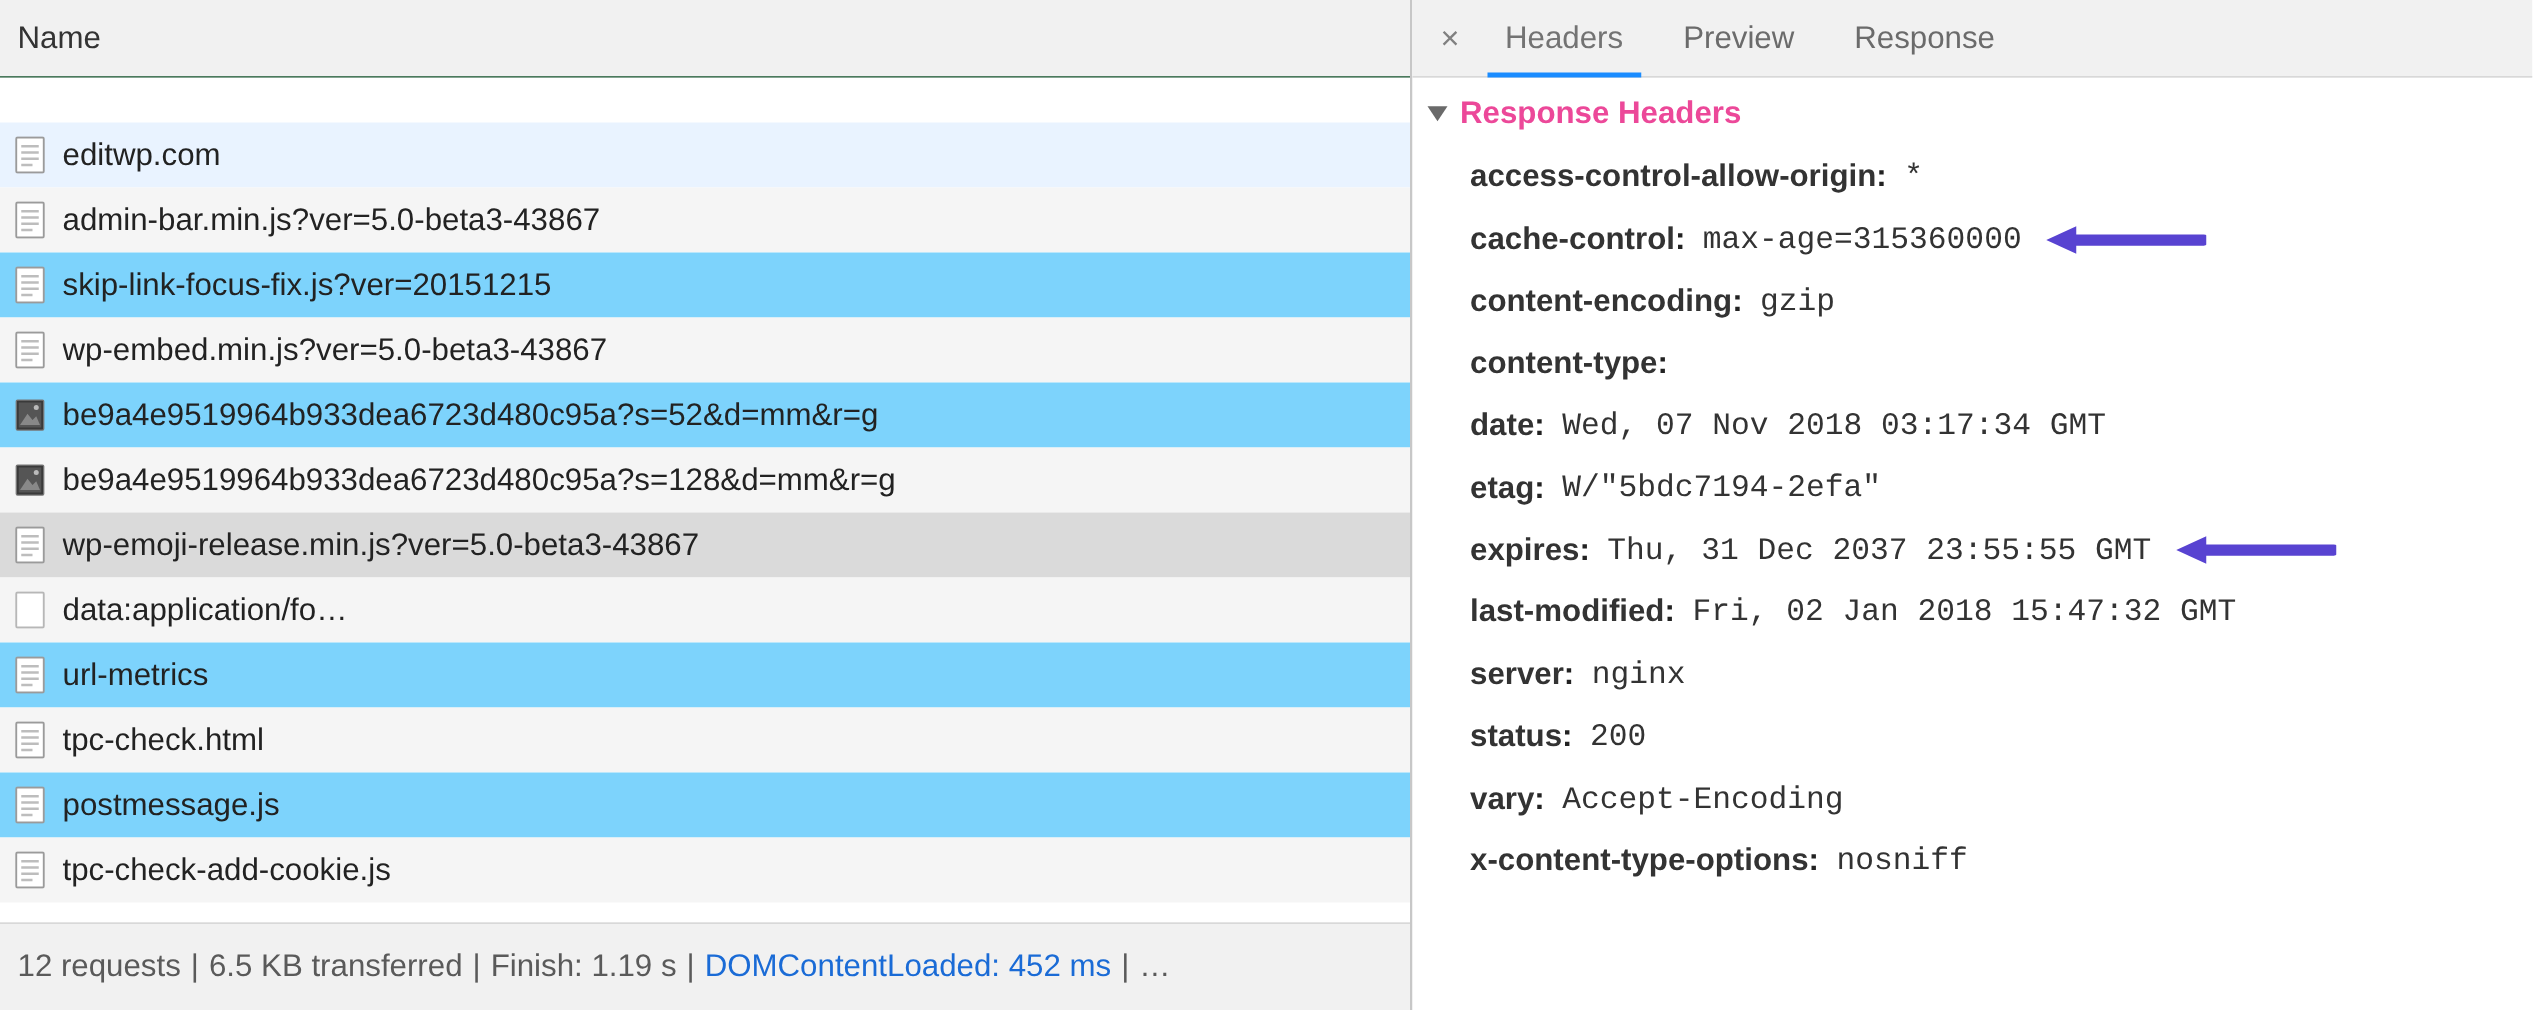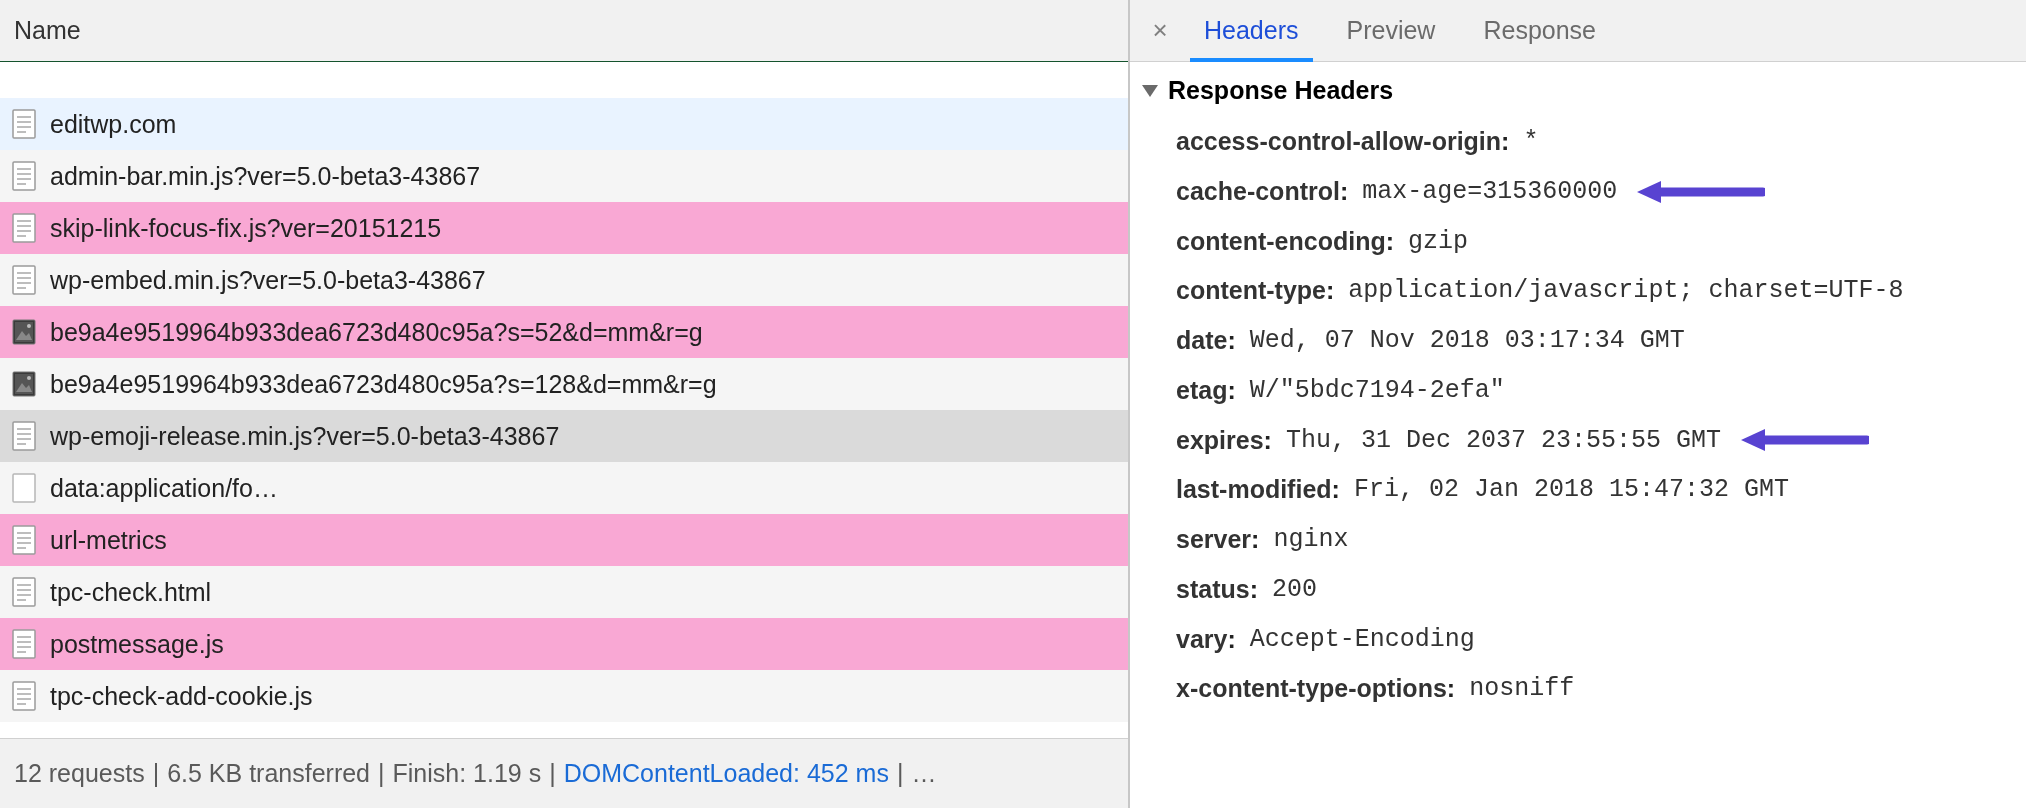--- a/index.html
+++ b/index.html
@@ -43,21 +43,21 @@
     flex: 1 1 auto;
     overflow: hidden;
   }
   .row {
     height: 52px;
     display: flex;
     align-items: center;
     padding-left: 12px;
     font-size: 25px;
     color: #222;
-    background: #f9a8d4;
+    background: #7dd3fc;
   }
   .row.odd   { background: #f5f5f5; }
   .row.first { background: #e9f3ff; margin-top: 36px; }
   .row.sel   { background: #dadada; }
   .row .icon {
     width: 24px;
     height: 30px;
     margin-right: 14px;
     flex: 0 0 auto;
   }
@@ -112,21 +112,21 @@
     cursor: pointer;
   }
   .tab {
     padding: 0 24px;
     display:flex;
     align-items:center;
     cursor: pointer;
     position: relative;
   }
   .tab.active {
-    color: #1d4ed8;
+    color: #737373;
   }
   .tab.active::after {
     content:"";
     position:absolute;
     left: 10px;
     right: 10px;
     bottom: -1px;
     height: 4px;
     background: #1a8cff;
   }
@@ -135,21 +135,21 @@
     flex: 1 1 auto;
     overflow: hidden;
     padding: 14px 0 0 12px;
     position: relative;
   }
   .section-title {
     display:flex;
     align-items:center;
     font-size: 25px;
     font-weight: 700;
-    color:#000000;
+    color:#ec4899;
     margin-bottom: 12px;
     cursor: pointer;
     text-align: center;
   }
   .section-title .tri {
     display:inline-block;
     width:0;height:0;
     border-left:8px solid transparent;
     border-right:8px solid transparent;
     border-top:12px solid #6a6a6a;
@@ -375,21 +375,20 @@
             </span>
           </div>
           <div class="hdr-line">
             <span class="k">content-encoding</span>
             <span class="colon">:</span>
             <span class="v">gzip</span>
           </div>
           <div class="hdr-line">
             <span class="k">content-type</span>
             <span class="colon">:</span>
-            <span class="v">application/javascript; charset=UTF-8</span>
           </div>
           <div class="hdr-line">
             <span class="k">date</span>
             <span class="colon">:</span>
             <span class="v">Wed, 07 Nov 2018 03:17:34 GMT</span>
           </div>
           <div class="hdr-line">
             <span class="k">etag</span>
             <span class="colon">:</span>
             <span class="v">W/"5bdc7194-2efa"</span>

